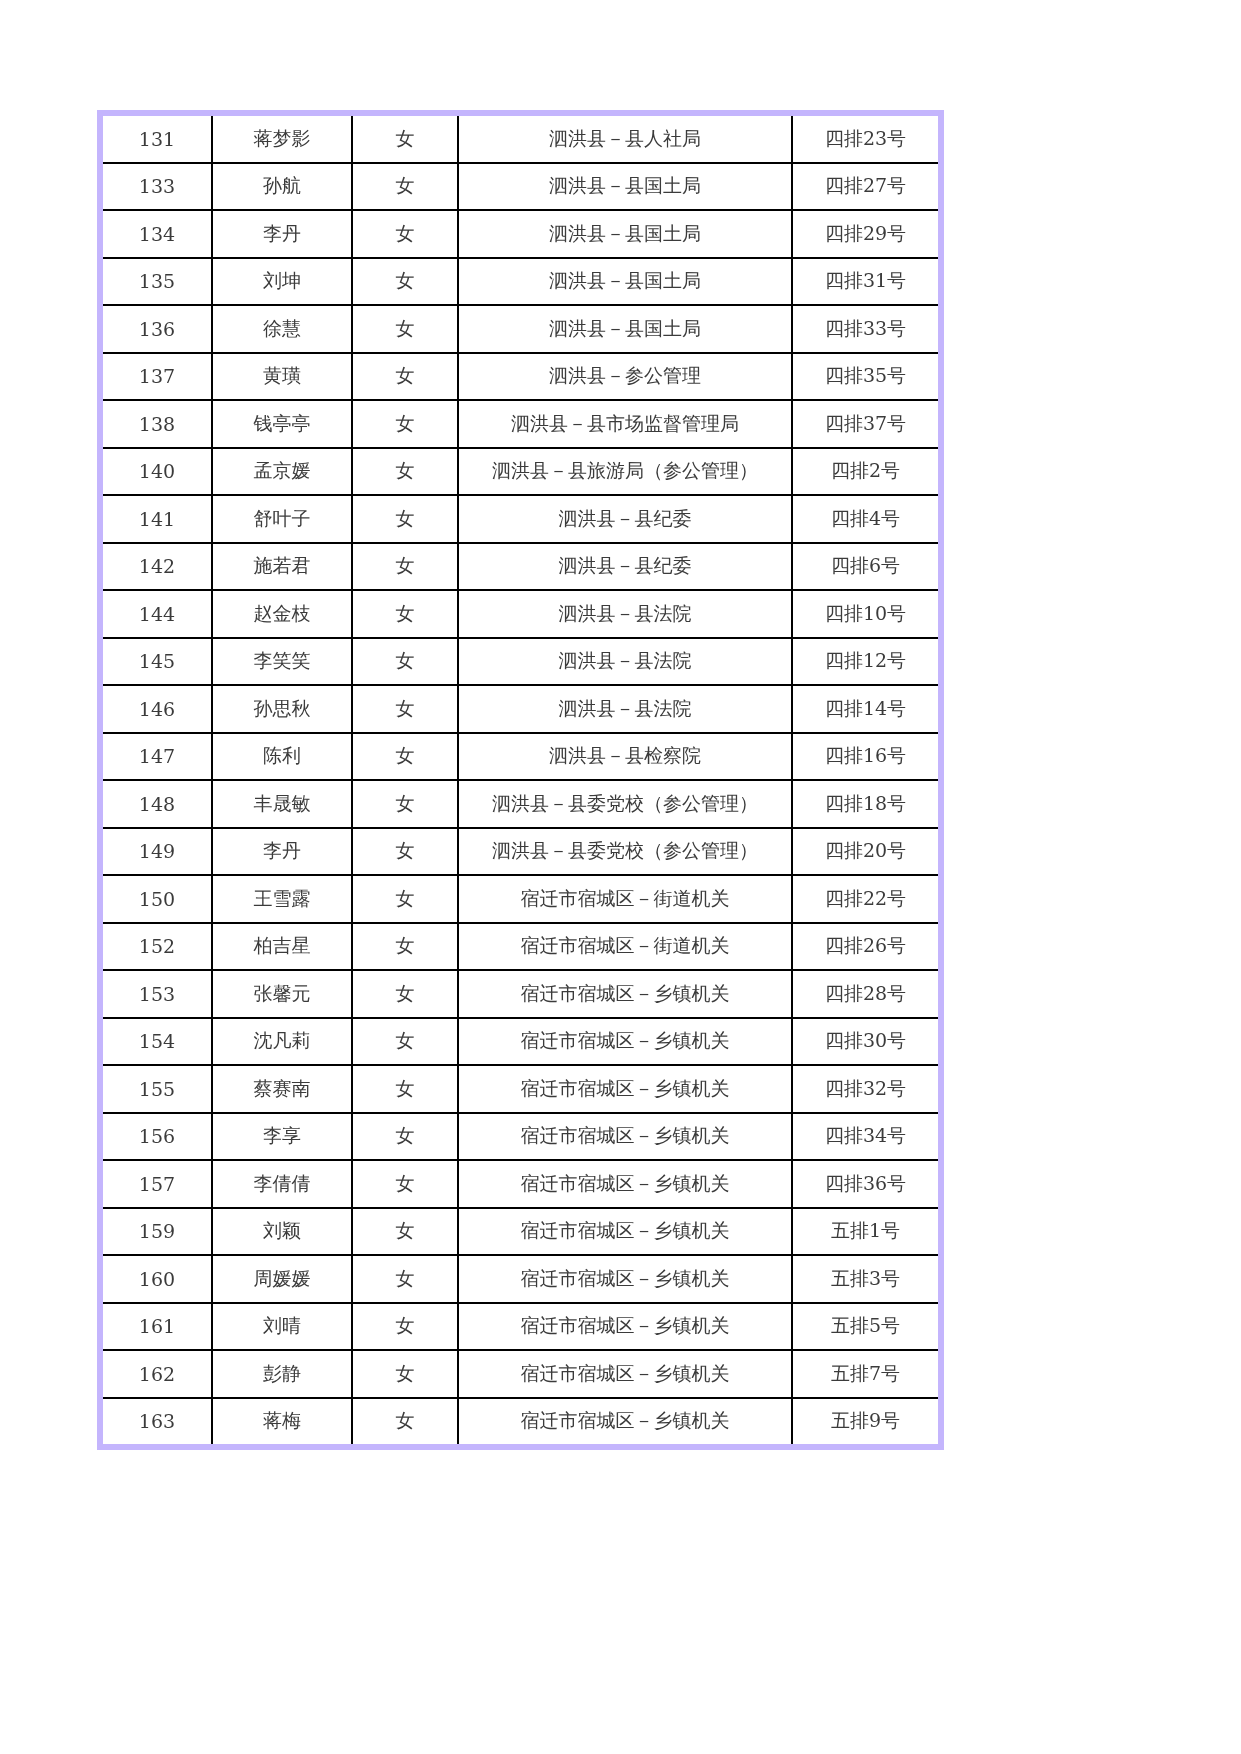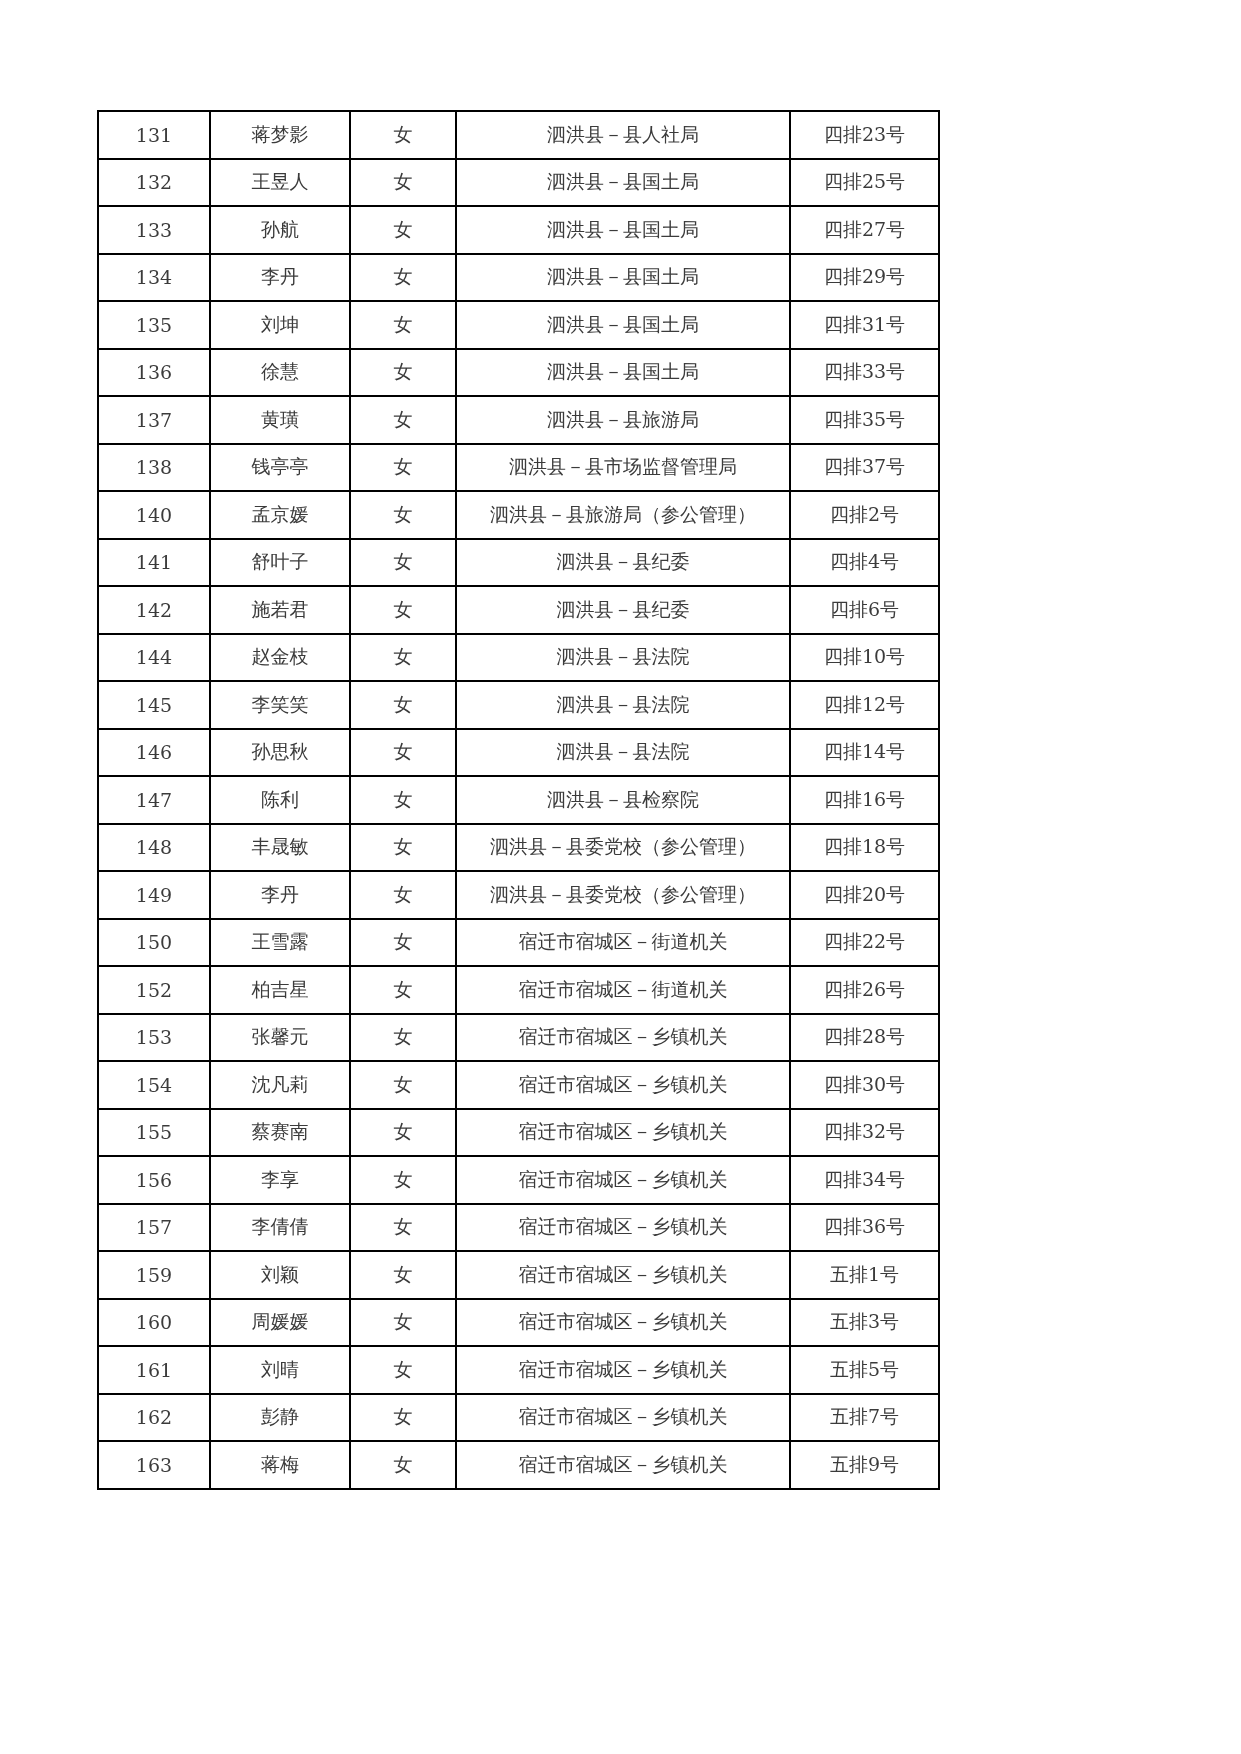--- a/index.html
+++ b/index.html
@@ -20,21 +20,21 @@
     height: 1754px;
     background: #ffffff;
   }
   table.roster {
     position: absolute;
     left: 97px;
     top: 110px;
     width: 841px;
     border-collapse: collapse;
     table-layout: fixed;
-    border: 2px solid #c4b5fd;
+    border: 6px solid #c4b5fd;
   }
   table.roster td {
     border: 2px solid #000000;
     height: 45.5px;
     padding: 0;
     text-align: center;
     vertical-align: middle;
     font-size: 19px;
     color: #3b3b3b;
     overflow: hidden;
@@ -60,27 +60,20 @@
     </colgroup>
     <tbody>
         <tr>
           <td>131</td>
           <td>蒋梦影</td>
           <td>女</td>
           <td>泗洪县－县人社局</td>
           <td>四排23号</td>
         </tr>
         <tr>
-          <td>132</td>
-          <td>王昱人</td>
-          <td>女</td>
-          <td>泗洪县－县国土局</td>
-          <td>四排25号</td>
-        </tr>
-        <tr>
           <td>133</td>
           <td>孙航</td>
           <td>女</td>
           <td>泗洪县－县国土局</td>
           <td>四排27号</td>
         </tr>
         <tr>
           <td>134</td>
           <td>李丹</td>
           <td>女</td>
@@ -98,21 +91,21 @@
           <td>136</td>
           <td>徐慧</td>
           <td>女</td>
           <td>泗洪县－县国土局</td>
           <td>四排33号</td>
         </tr>
         <tr>
           <td>137</td>
           <td>黄璜</td>
           <td>女</td>
-          <td>泗洪县－县旅游局</td>
+          <td>泗洪县－参公管理</td>
           <td>四排35号</td>
         </tr>
         <tr>
           <td>138</td>
           <td>钱亭亭</td>
           <td>女</td>
           <td>泗洪县－县市场监督管理局</td>
           <td>四排37号</td>
         </tr>
         <tr>

